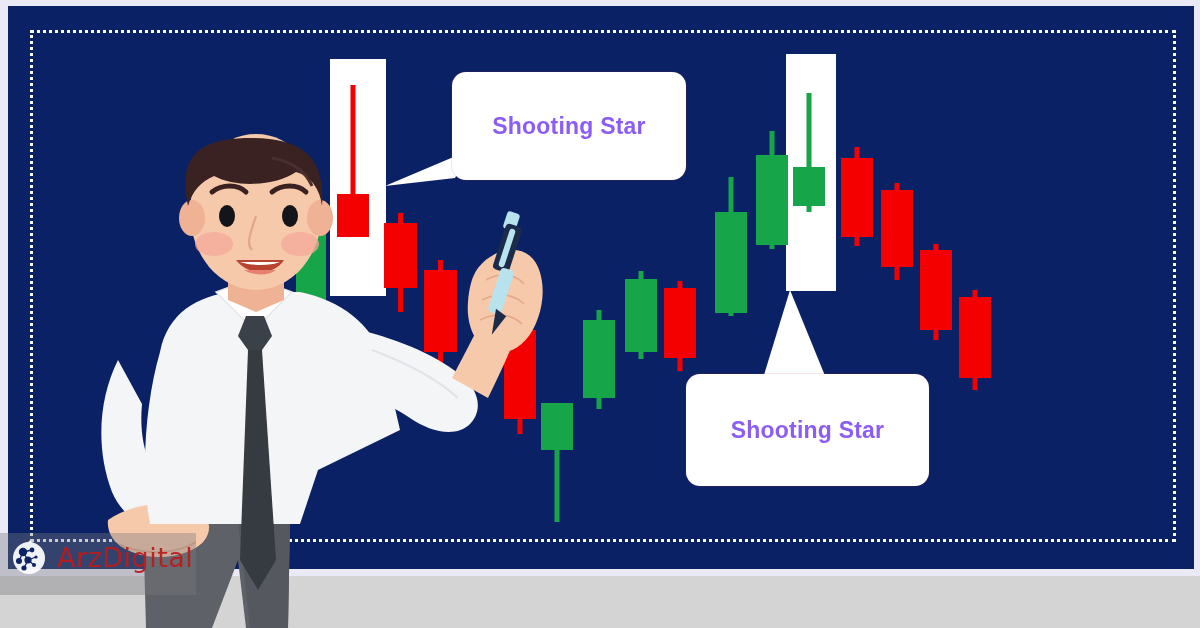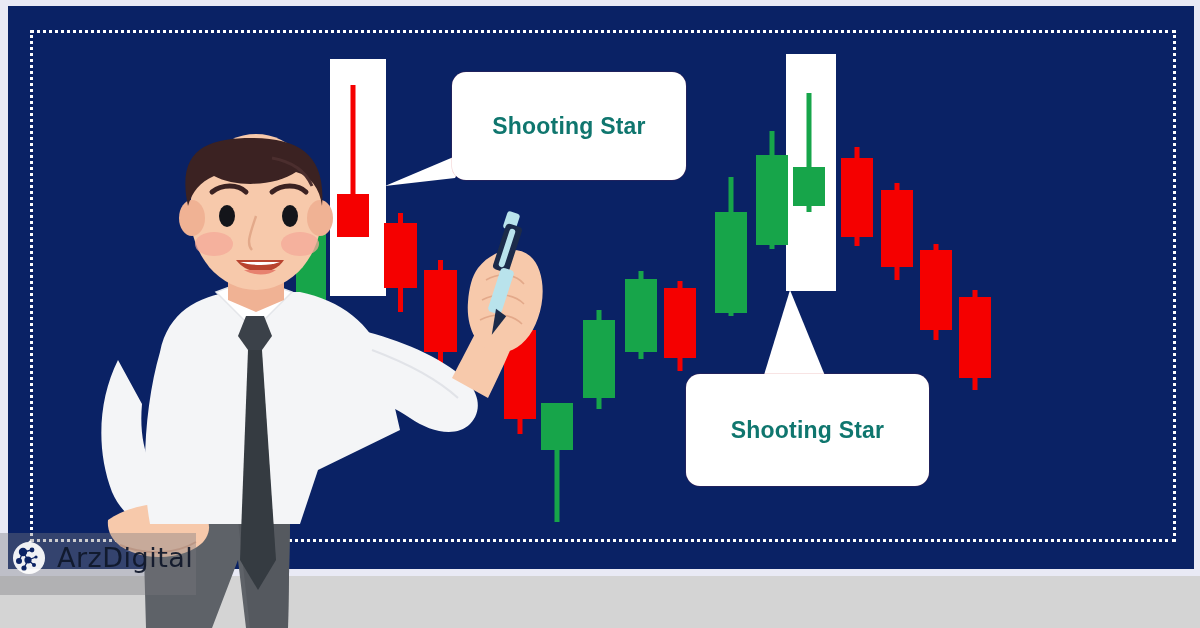--- a/index.html
+++ b/index.html
@@ -43,37 +43,37 @@
 
   
   .bubble {
     position: absolute;
     background: #ffffff;
     border-radius: 14px;
     display: flex; align-items: center; justify-content: center;
     box-shadow: 0 0 0 0.5px rgba(200,40,40,.25);
   }
   .bubble-text {
-    color: #0f766e;
+    color: #8b5cf6;
     font-weight: bold;
     font-size: 23px;
     letter-spacing: .2px;
     white-space: nowrap;
   }
 
   
   .logo {
     position: absolute;
     left: 10px; bottom: 52px;
     display: flex; align-items: center; gap: 9px;
     z-index: 12;
     opacity: .93;
   }
   .logo-text {
-    color: #0f172a;
+    color: #b91c1c;
     font-size: 27px;
     font-weight: 500;
     letter-spacing: .5px;
     font-family: "DejaVu Sans", sans-serif;
   }
   .logo-scrim {
     position: absolute;
     left: 0; bottom: 33px;
     width: 196px; height: 62px;
     background: rgba(120,120,125,.38);

